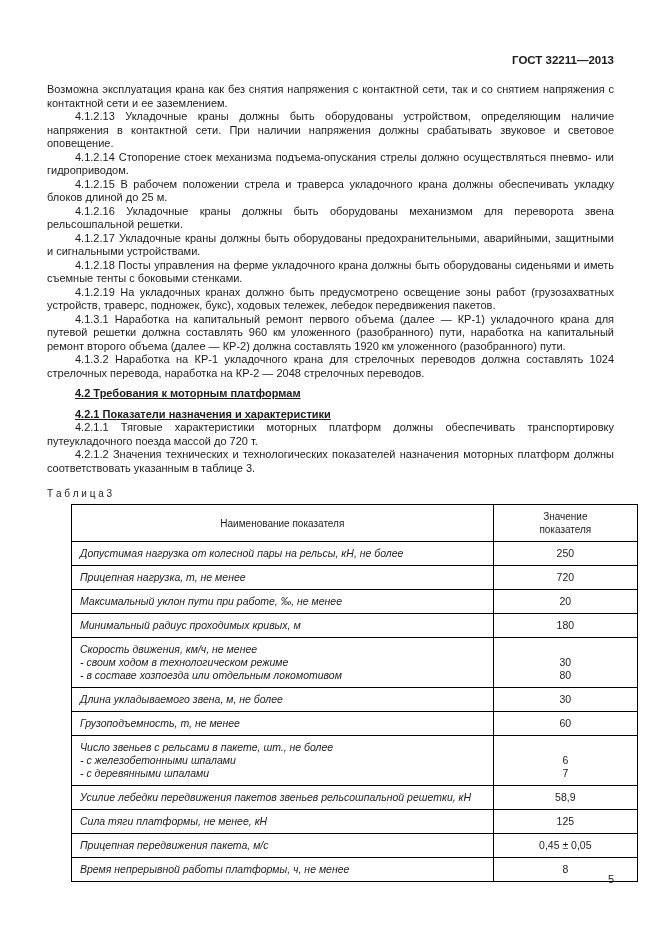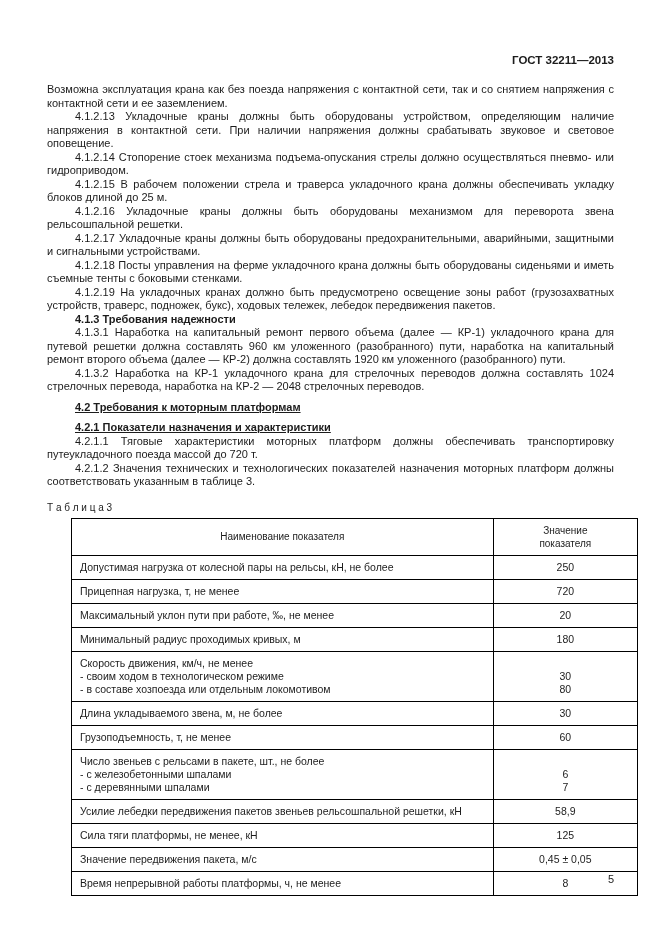--- a/index.html
+++ b/index.html
@@ -53,20 +53,21 @@
     font-weight: normal;
     font-size: 10px;
     text-align: center;
     padding: 5px 6px;
     white-space: pre-line;
   }
   table.spec td.nm {
     padding: 5px 8px;
     text-align: left;
     white-space: pre-line;
+    font-style: italic;
   }
   table.spec td.val {
     padding: 5px 22px;
     text-align: center;
     white-space: pre-line;
   }
   .page-number {
     position: absolute;
     right: 47px;
     bottom: 50px;
@@ -74,29 +75,28 @@
   }
 </style>
 </head>
 <body>
 
 <div class="page">
 
   <div class="doc-header">ГОСТ 32211—2013</div>
 
   <div class="body-text">
-    <p class="para flush">Возможна эксплуатация крана как без поезда напряжения с контактной сети, так и со снятием напряжения с контактной сети и ее заземлением.</p>
+    <p class="para flush">Возможна эксплуатация крана как без снятия напряжения с контактной сети, так и со снятием напряжения с контактной сети и ее заземлением.</p>
     <p class="para">4.1.2.13 Укладочные краны должны быть оборудованы устройством, определяющим наличие напряжения в контактной сети. При наличии напряжения должны срабатывать звуковое и световое оповещение.</p>
     <p class="para">4.1.2.14 Стопорение стоек механизма подъема-опускания стрелы должно осуществляться пневмо- или гидроприводом.</p>
     <p class="para">4.1.2.15 В рабочем положении стрела и траверса укладочного крана должны обеспечивать укладку блоков длиной до 25 м.</p>
     <p class="para">4.1.2.16 Укладочные краны должны быть оборудованы механизмом для переворота звена рельсошпальной решетки.</p>
     <p class="para">4.1.2.17 Укладочные краны должны быть оборудованы предохранительными, аварийными, защитными и сигнальными устройствами.</p>
     <p class="para">4.1.2.18 Посты управления на ферме укладочного крана должны быть оборудованы сиденьями и иметь съемные тенты с боковыми стенками.</p>
     <p class="para">4.1.2.19 На укладочных кранах должно быть предусмотрено освещение зоны работ (грузозахватных устройств, траверс, подножек, букс), ходовых тележек, лебедок передвижения пакетов.</p>
-    <p class="para bold">4.1.3 Требования надежности</p>
     <p class="para">4.1.3.1 Наработка на капитальный ремонт первого объема (далее — КР-1) укладочного крана для путевой решетки должна составлять 960 км уложенного (разобранного) пути, наработка на капитальный ремонт второго объема (далее — КР-2) должна составлять 1920 км уложенного (разобранного) пути.</p>
     <p class="para">4.1.3.2 Наработка на КР-1 укладочного крана для стрелочных переводов должна составлять 1024 стрелочных перевода, наработка на КР-2 — 2048 стрелочных переводов.</p>
     <p class="para bold spaced">4.2 Требования к моторным платформам</p>
     <p class="para bold spaced">4.2.1 Показатели назначения и характеристики</p>
     <p class="para">4.2.1.1 Тяговые характеристики моторных платформ должны обеспечивать транспортировку путеукладочного поезда массой до 720 т.</p>
     <p class="para">4.2.1.2 Значения технических и технологических показателей назначения моторных платформ должны соответствовать указанным в таблице 3.</p>
   </div>
 
   <div class="table-caption">Т а б л и ц а  3</div>
 
@@ -155,21 +155,21 @@
       </tr>
       <tr>
         <td class="nm">Усилие лебедки передвижения пакетов звеньев рельсошпальной решетки, кН</td>
         <td class="val">58,9</td>
       </tr>
       <tr>
         <td class="nm">Сила тяги платформы, не менее, кН</td>
         <td class="val">125</td>
       </tr>
       <tr>
-        <td class="nm">Значение передвижения пакета, м/с</td>
+        <td class="nm">Прицепная передвижения пакета, м/с</td>
         <td class="val">0,45 ± 0,05</td>
       </tr>
       <tr>
         <td class="nm">Время непрерывной работы платформы, ч, не менее</td>
         <td class="val">8</td>
       </tr>
     </tbody>
   </table>
 
   <div class="page-number">5</div>

